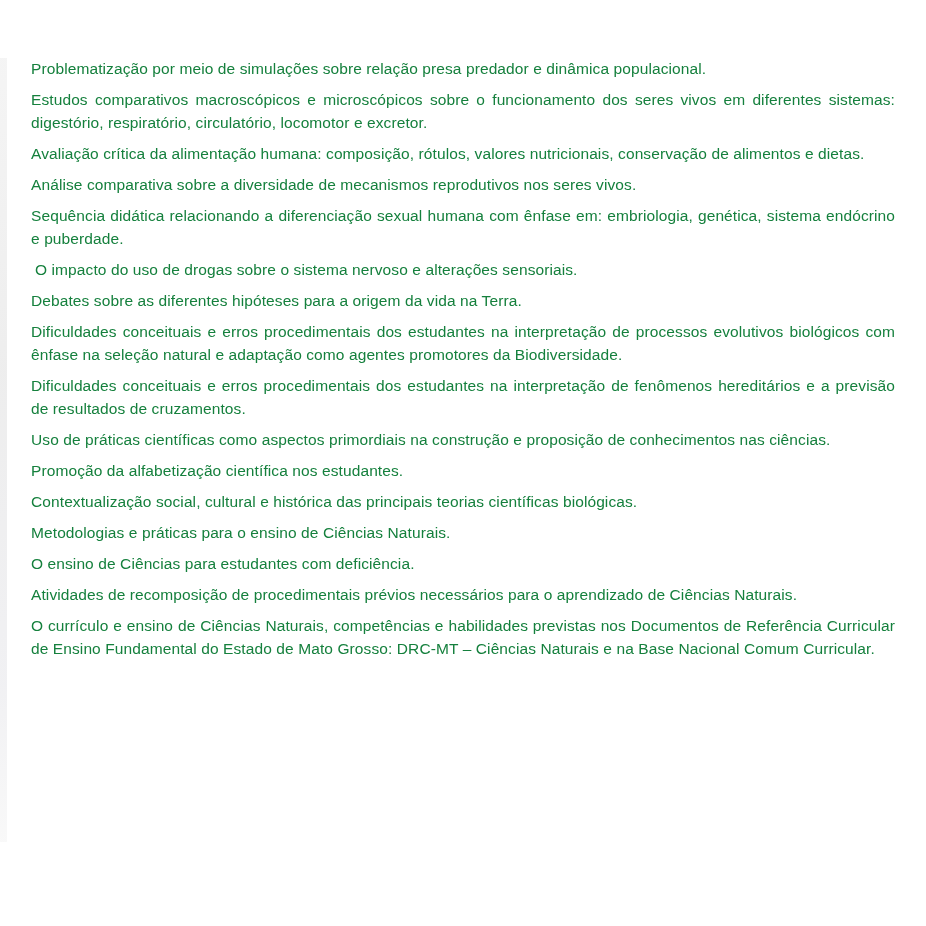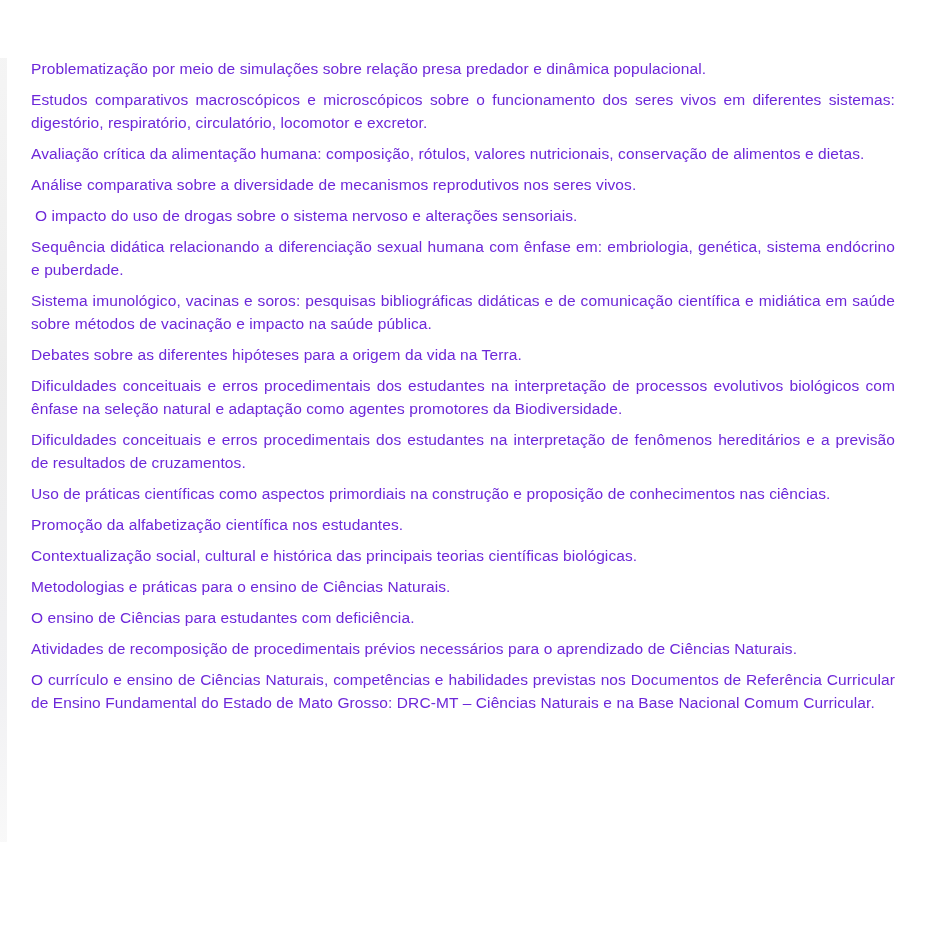--- a/index.html
+++ b/index.html
@@ -27,40 +27,39 @@
     top: 58px;
     width: 7px;
     height: 784px;
     background: linear-gradient(180deg, #f2f2f2 0%, #e9e9e9 40%, #ededf0 80%, #f7f7f7 100%);
     opacity: 0.8;
   }
   p.para {
     margin: 0 0 8px 0;
     font-size: 15.5px;
     line-height: 23px;
-    color: #6d28d9;
+    color: #15803d;
     text-align: justify;
     letter-spacing: 0.1px;
   }
   p.para.indent {
     padding-left: 4px;
   }
 </style>
 </head>
 <body>
 
 <div class="page">
   <div class="edge-artifact"></div>
   <p class="para">Problematização por meio de simulações sobre relação presa predador e dinâmica populacional.</p>
   <p class="para">Estudos comparativos macroscópicos e microscópicos sobre o funcionamento dos seres vivos em diferentes sistemas: digestório, respiratório, circulatório, locomotor e excretor.</p>
   <p class="para">Avaliação crítica da alimentação humana: composição, rótulos, valores nutricionais, conservação de alimentos e dietas.</p>
   <p class="para">Análise comparativa sobre a diversidade de mecanismos reprodutivos nos seres vivos.</p>
+  <p class="para">Sequência didática relacionando a diferenciação sexual humana com ênfase em: embriologia, genética, sistema endócrino e puberdade.</p>
   <p class="para indent">O impacto do uso de drogas sobre o sistema nervoso e alterações sensoriais.</p>
-  <p class="para">Sequência didática relacionando a diferenciação sexual humana com ênfase em: embriologia, genética, sistema endócrino e puberdade.</p>
-  <p class="para">Sistema imunológico, vacinas e soros: pesquisas bibliográficas didáticas e de comunicação científica e midiática em saúde sobre métodos de vacinação e impacto na saúde pública.</p>
   <p class="para">Debates sobre as diferentes hipóteses para a origem da vida na Terra.</p>
   <p class="para">Dificuldades conceituais e erros procedimentais dos estudantes na interpretação de processos evolutivos biológicos com ênfase na seleção natural e adaptação como agentes promotores da Biodiversidade.</p>
   <p class="para">Dificuldades conceituais e erros procedimentais dos estudantes na interpretação de fenômenos hereditários e a previsão de resultados de cruzamentos.</p>
   <p class="para">Uso de práticas científicas como aspectos primordiais na construção e proposição de conhecimentos nas ciências.</p>
   <p class="para">Promoção da alfabetização científica nos estudantes.</p>
   <p class="para">Contextualização social, cultural e histórica das principais teorias científicas biológicas.</p>
   <p class="para">Metodologias e práticas para o ensino de Ciências Naturais.</p>
   <p class="para">O ensino de Ciências para estudantes com deficiência.</p>
   <p class="para">Atividades de recomposição de procedimentais prévios necessários para o aprendizado de Ciências Naturais.</p>
   <p class="para">O currículo e ensino de Ciências Naturais, competências e habilidades previstas nos Documentos de Referência Curricular de Ensino Fundamental do Estado de Mato Grosso: DRC-MT – Ciências Naturais e na Base Nacional Comum Curricular.</p>

